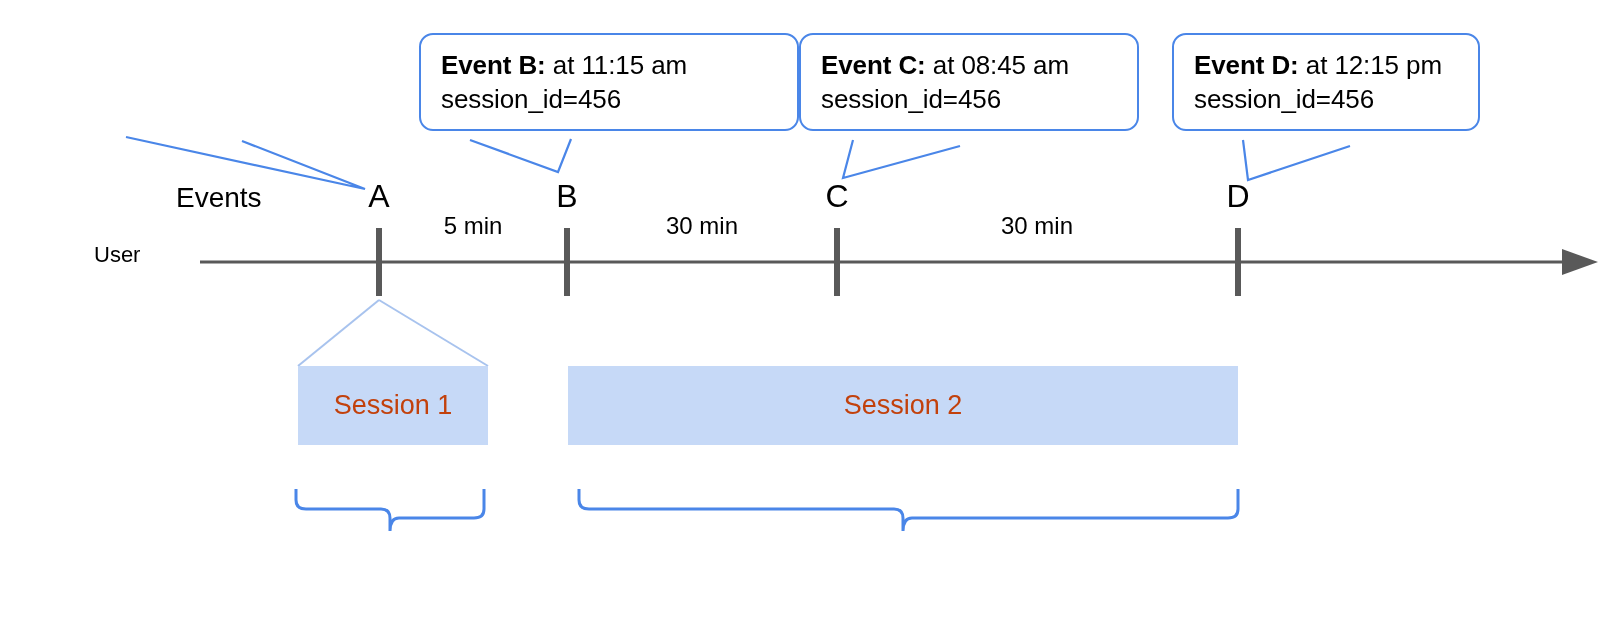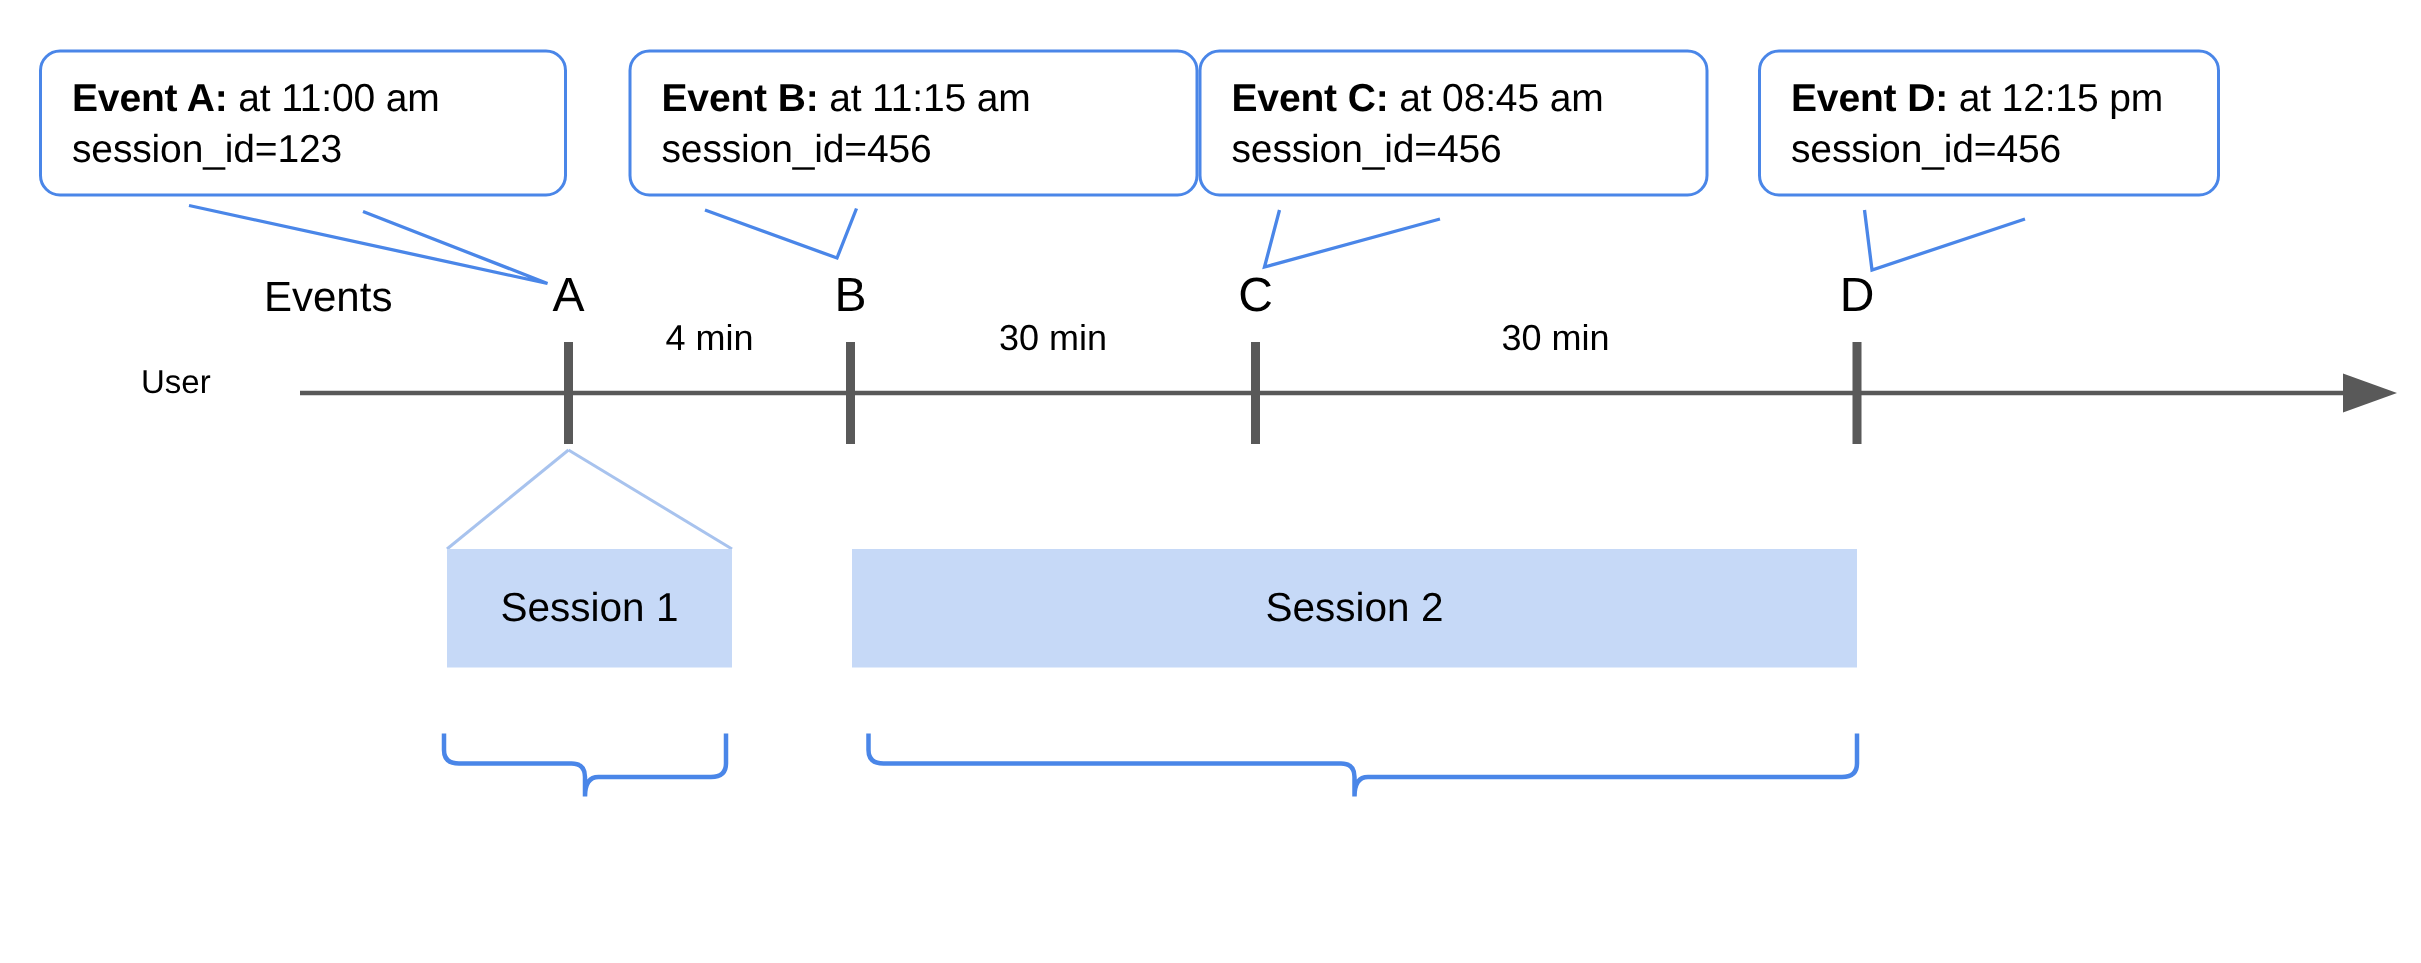--- a/index.html
+++ b/index.html
@@ -39,21 +39,21 @@
   }
   .gap-lbl{
     position:absolute;font-size:24px;text-align:center;white-space:nowrap;z-index:2;
   }
 
   
   .session{
     position:absolute;
     background:#c6d9f7;
     display:flex;align-items:center;justify-content:center;
-    font-size:27px;color:#000000;z-index:2;
+    font-size:27px;color:#c2410c;z-index:2;
   }
 
   
   .len-lbl{
     position:absolute;font-size:27px;text-align:center;white-space:nowrap;z-index:2;
   }
 </style>
 </head>
 <body>
 
@@ -83,24 +83,20 @@
     <g fill="none" stroke="#a8c3ee" stroke-width="2">
       <line x1="379" y1="300" x2="298" y2="366"></line>
       <line x1="379" y1="300" x2="488" y2="366"></line>
     </g>
 
     <path fill="none" stroke="#4a86e8" stroke-width="3" d="M296,498 L296,509 Q296,518 306,518 L381,518 Q390,518 390,527 L390,540 Q390,527 399,527 L474,527 Q484,527 484,518 L484,498" transform="translate(0,-9)"></path>
 
     <path fill="none" stroke="#4a86e8" stroke-width="3" d="M579,489 L579,500 Q579,509 589,509 L894,509 Q903,509 903,518 L903,531 Q903,518 912,518 L1228,518 Q1238,518 1238,509 L1238,489"></path>
   </svg>
 
-  <div class="callout" style="left:26px;top:33px;width:352px;">
-    <span class="ln"><span class="ttl">Event A:</span><span> at 11:00 am</span></span>
-    <span class="ln">session_id=123</span>
-  </div>
 
   <div class="callout" style="left:419px;top:33px;width:380px;">
     <span class="ln"><span class="ttl">Event B:</span><span> at 11:15 am</span></span>
     <span class="ln">session_id=456</span>
   </div>
 
   <div class="callout" style="left:799px;top:33px;width:340px;">
     <span class="ln"><span class="ttl">Event C:</span><span> at 08:45 am</span></span>
     <span class="ln">session_id=456</span>
   </div>
@@ -111,21 +107,21 @@
   </div>
 
   <div class="lbl-events" style="left:176px;top:182px;">Events</div>
   <div class="lbl-user" style="left:94px;top:242px;">User</div>
 
   <div class="evt-letter" style="left:349px;top:178px;">A</div>
   <div class="evt-letter" style="left:537px;top:178px;">B</div>
   <div class="evt-letter" style="left:807px;top:178px;">C</div>
   <div class="evt-letter" style="left:1208px;top:178px;">D</div>
 
-  <div class="gap-lbl" style="left:373px;top:212px;width:200px;">4 min</div>
+  <div class="gap-lbl" style="left:373px;top:212px;width:200px;">5 min</div>
   <div class="gap-lbl" style="left:602px;top:212px;width:200px;">30 min</div>
   <div class="gap-lbl" style="left:937px;top:212px;width:200px;">30 min</div>
 
   <div class="session" style="left:298px;top:366px;width:190px;height:79px;">
     <span>Session 1</span>
   </div>
   <div class="session" style="left:568px;top:366px;width:670px;height:79px;">
     <span>Session 2</span>
   </div>
 

